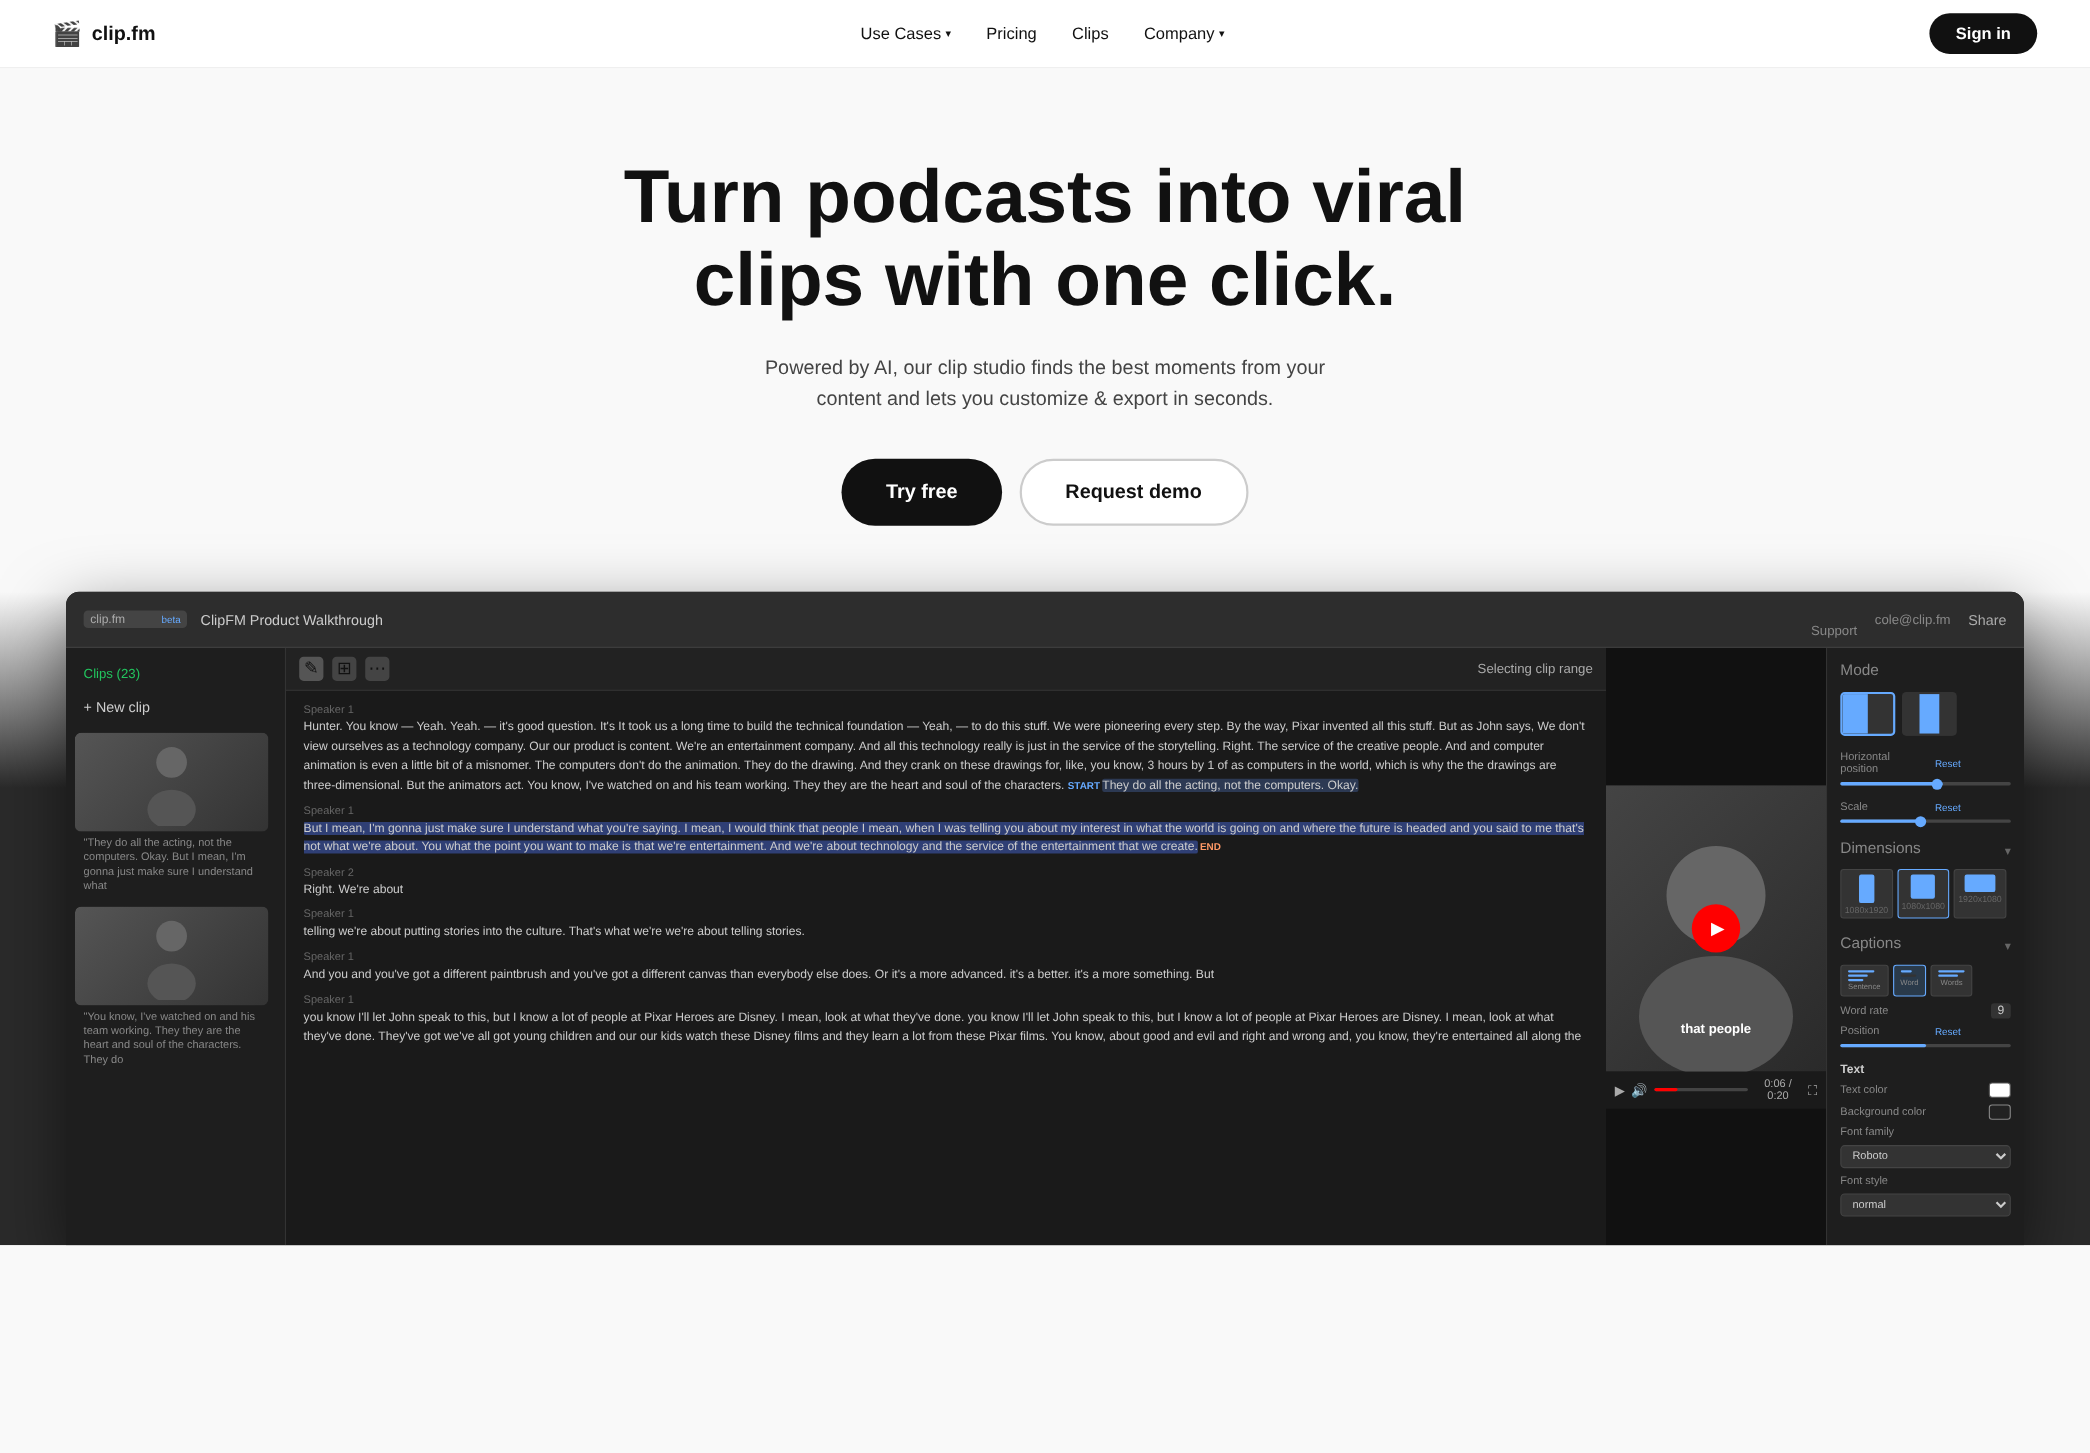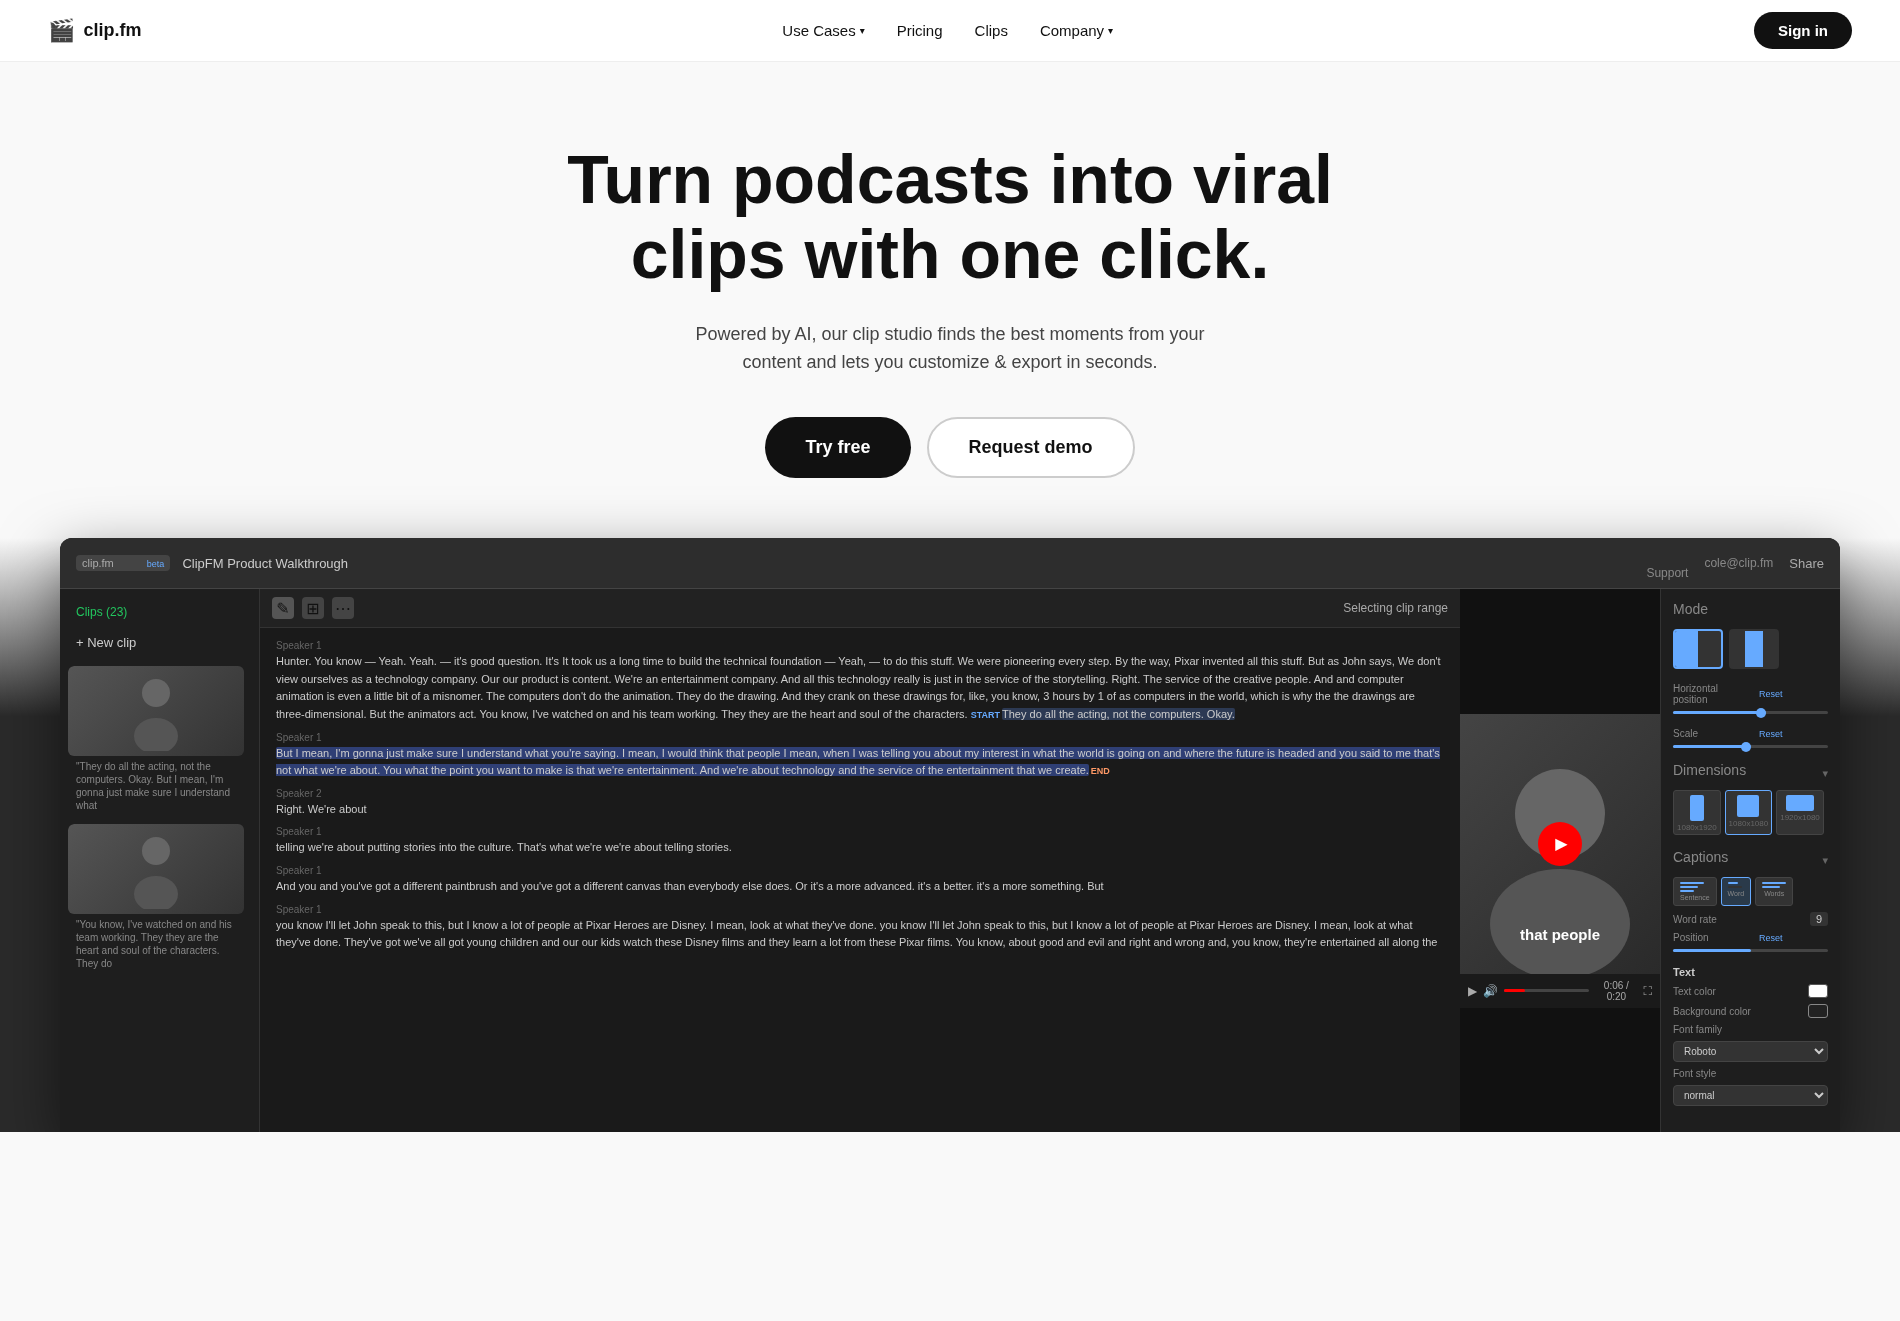--- a/index.html
+++ b/index.html
@@ -114,21 +114,21 @@
     .video-panel {
       width: 200px; background: #111; display: flex; flex-direction: column;
       align-items: center; justify-content: center; position: relative;
     }
     .video-preview {
       width: 100%; height: 260px; background: #222;
       position: relative; display: flex; align-items: center; justify-content: center;
     }
     .video-person { width: 100%; height: 100%; background: linear-gradient(135deg, #444 0%, #2a2a2a 100%); display: flex; align-items: flex-end; justify-content: center; }
     .video-caption-bar { position: absolute; bottom: 30px; width: 100%; text-align: center; }
-    .video-caption-text { color: #fff; font-size: 15px; font-weight: 600; }
+    .video-caption-text { color: #fff; font-size: 12px; font-weight: 600; }
     .play-btn-overlay {
       position: absolute; top: 50%; left: 50%; transform: translate(-50%, -50%);
       width: 44px; height: 44px; background: #f00; border-radius: 50%;
       display: flex; align-items: center; justify-content: center; cursor: pointer;
     }
     .play-icon { color: #fff; font-size: 16px; margin-left: 3px; }
     .video-controls {
       width: 100%; background: #1a1a1a; padding: 6px 8px;
       display: flex; align-items: center; gap: 6px;
     }

